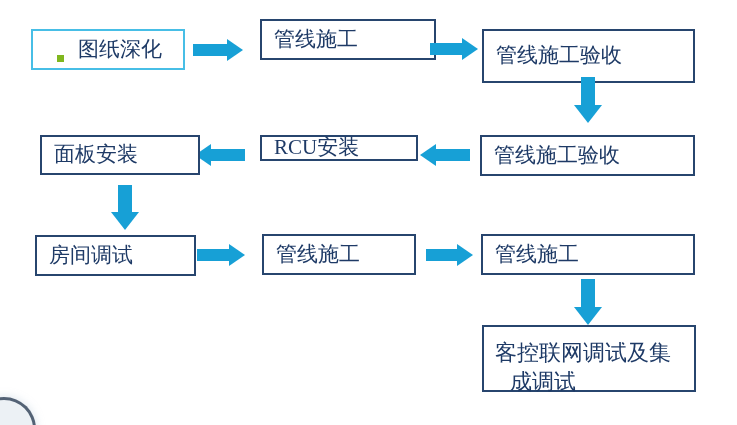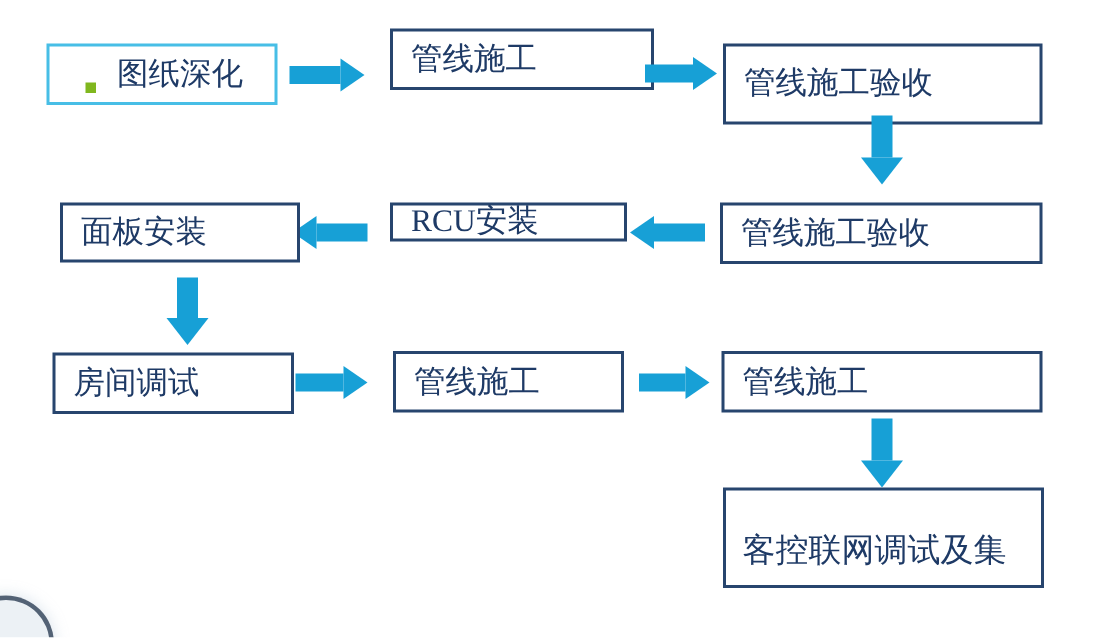--- a/index.html
+++ b/index.html
@@ -161,18 +161,19 @@
   </div>
 
   <div class="arrow down" style="left:574px;top:279px;height:46px">
     <div class="shaft"></div>
     <div class="head"></div>
   </div>
 
   <div class="node tall" style="left:482px;top:325px;width:214px;height:67px">
     <span class="lines">
       <span class="line1">客控联网调试及集</span>
+      <span class="line2">成调试</span>
     </span>
   </div>
 
   <div class="corner-swirl"></div>
 
 </div>
 
 </body></html>

